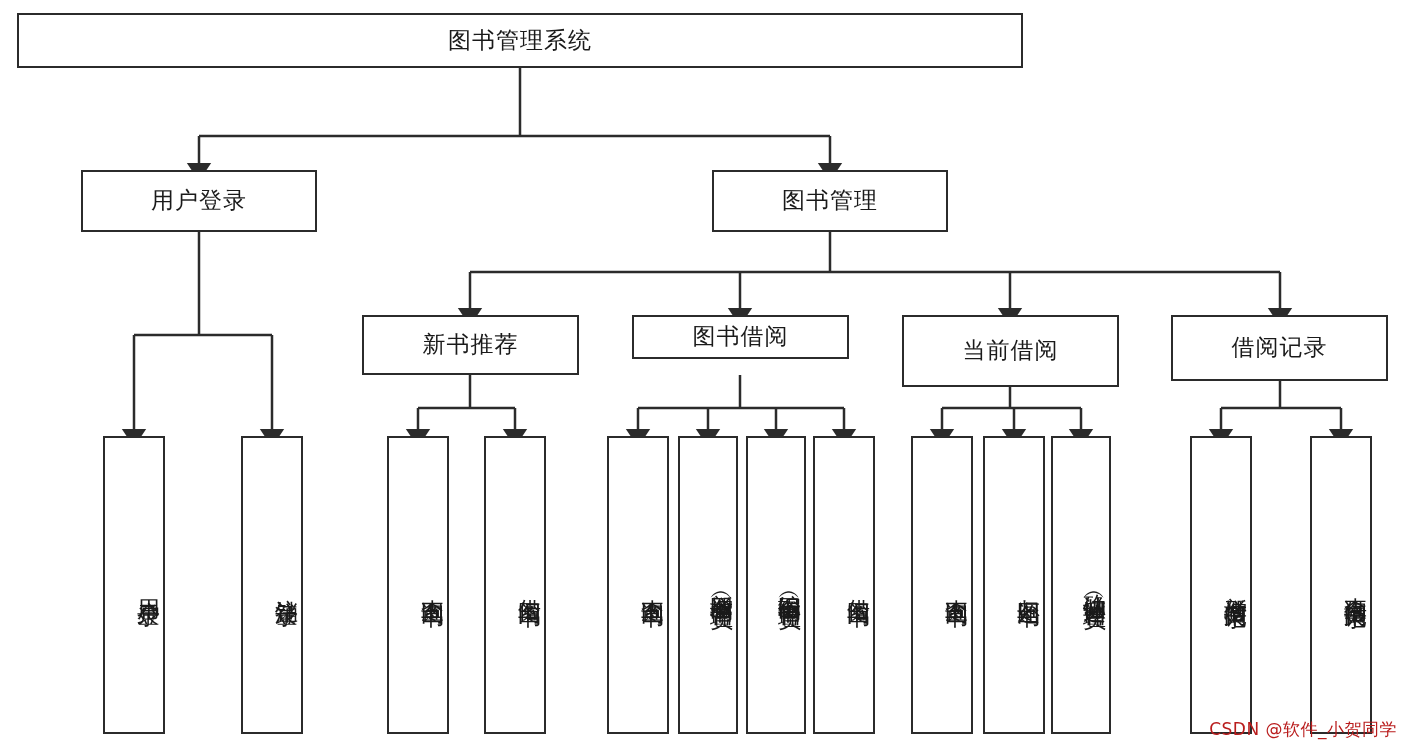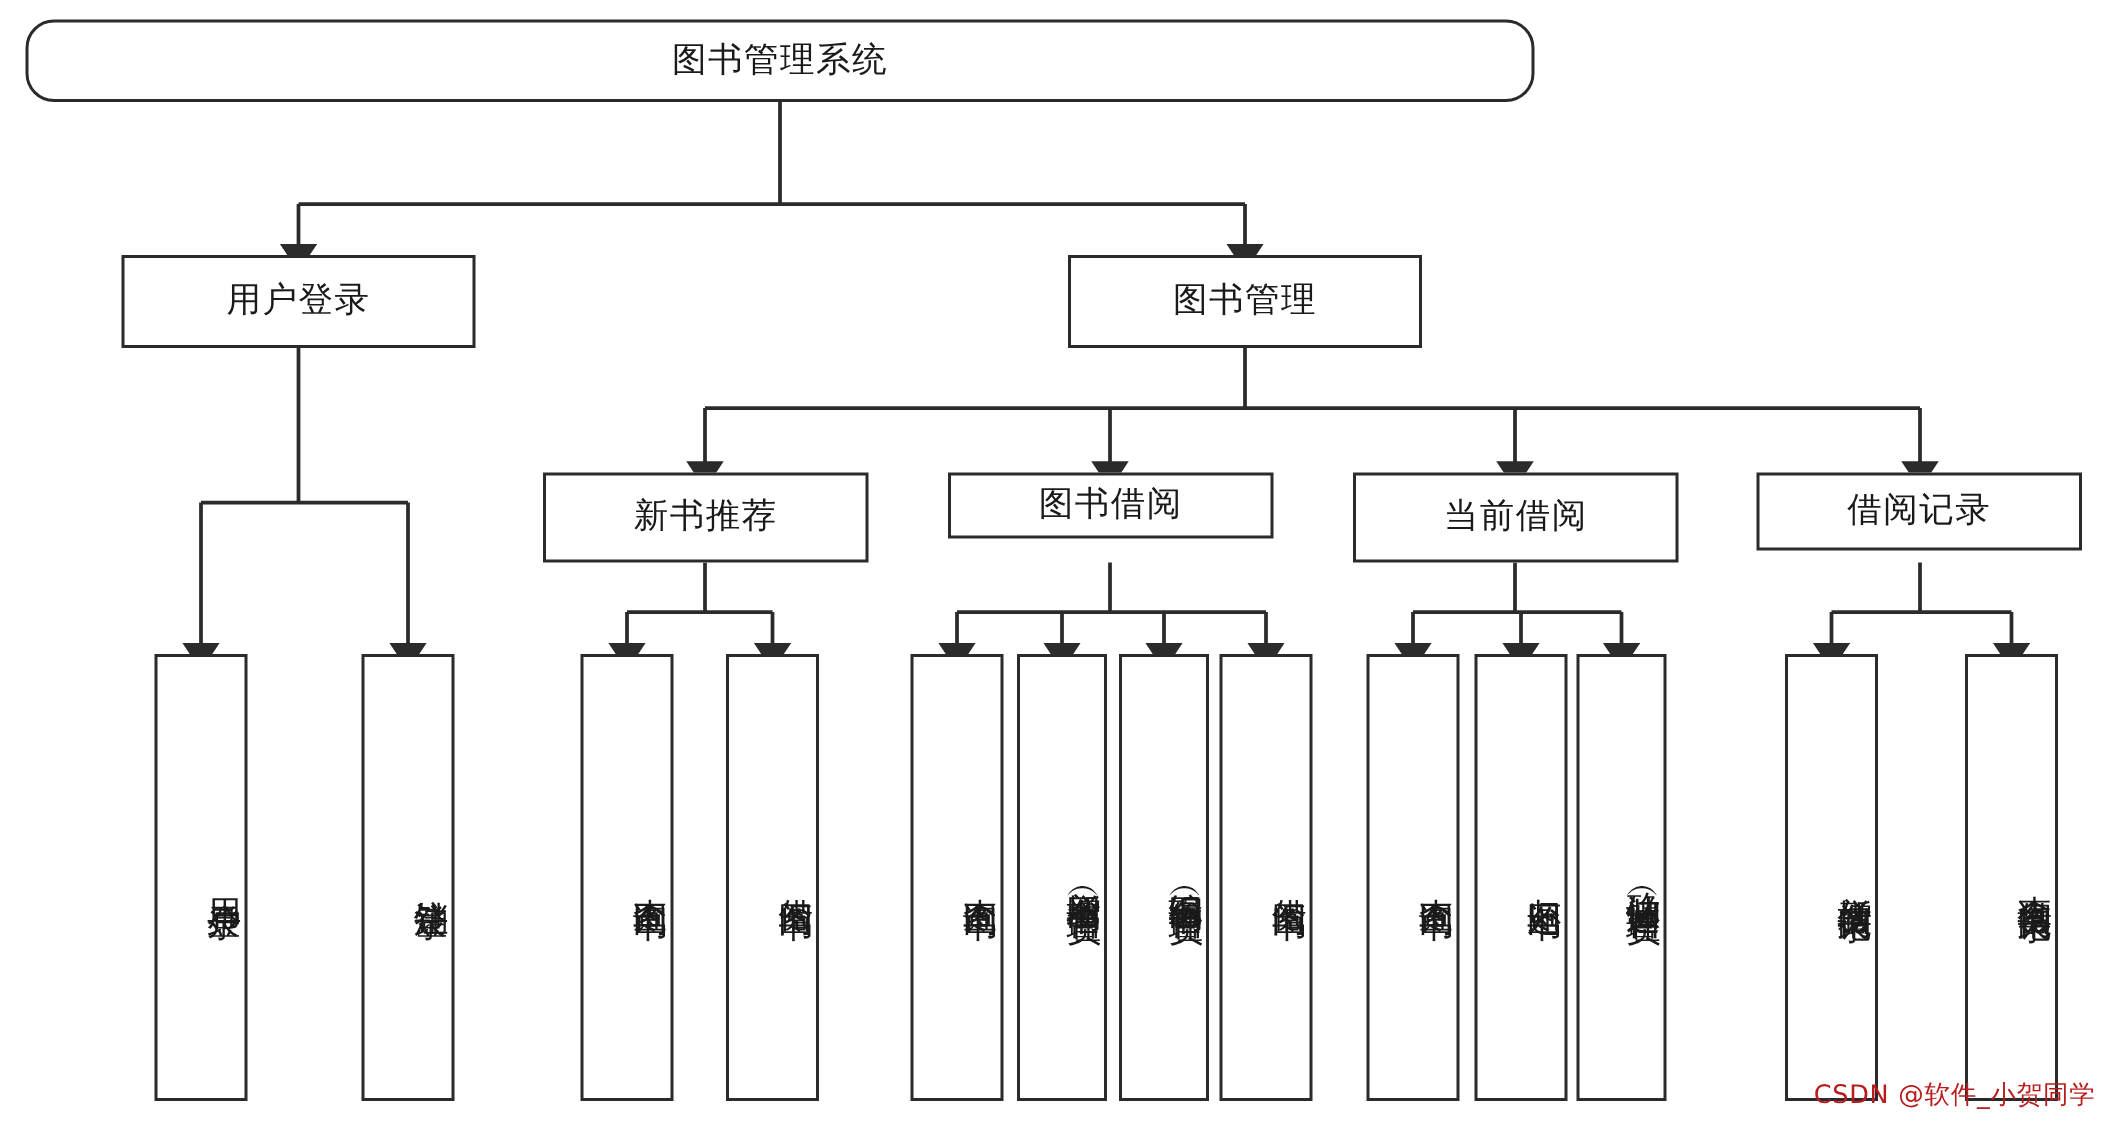--- a/index.html
+++ b/index.html
@@ -113,41 +113,41 @@
       <path d="M1014,408 L1014,434" marker-end="url(#arrow)"></path>
       <path d="M1081,408 L1081,434" marker-end="url(#arrow)"></path>
 
       <path d="M1280,375 L1280,408"></path>
       <path d="M1221,408 L1341,408"></path>
       <path d="M1221,408 L1221,434" marker-end="url(#arrow)"></path>
       <path d="M1341,408 L1341,434" marker-end="url(#arrow)"></path>
     </g>
   </svg>
 
-  <div class="node horiz" style="left: 17px; top: 13px; width: 1006px; height: 55px; border-radius: 19px;">
+  <div class="node horiz" style="left: 17px; top: 13px; width: 1006px; height: 55px;">
     <span>图书管理系统</span>
   </div>
 
   <div class="node horiz" style="left: 81px; top: 170px; width: 236px; height: 62px;">
     <span>用户登录</span>
   </div>
   <div class="node horiz" style="left: 712px; top: 170px; width: 236px; height: 62px;">
     <span>图书管理</span>
   </div>
 
   <div class="node horiz" style="left: 362px; top: 315px; width: 217px; height: 60px;">
     <span>新书推荐</span>
   </div>
   <div class="node horiz" style="left: 632px; top: 315px; width: 217px; height: 44px;">
     <span>图书借阅</span>
   </div>
-  <div class="node horiz" style="left: 902px; top: 315px; width: 217px; height: 60px;">
+  <div class="node horiz" style="left: 902px; top: 315px; width: 217px; height: 72px;">
     <span>当前借阅</span>
   </div>
-  <div class="node horiz" style="left: 1171px; top: 315px; width: 217px; height: 52px;">
+  <div class="node horiz" style="left: 1171px; top: 315px; width: 217px; height: 66px;">
     <span>借阅记录</span>
   </div>
 
   <div class="node vert" style="left: 103px; top: 436px; width: 62px; height: 298px;">
     <span class="vtext">用户登录</span>
   </div>
   <div class="node vert" style="left: 241px; top: 436px; width: 62px; height: 298px;">
     <span class="vtext">注销登录</span>
   </div>
   <div class="node vert" style="left: 387px; top: 436px; width: 62px; height: 298px;">

